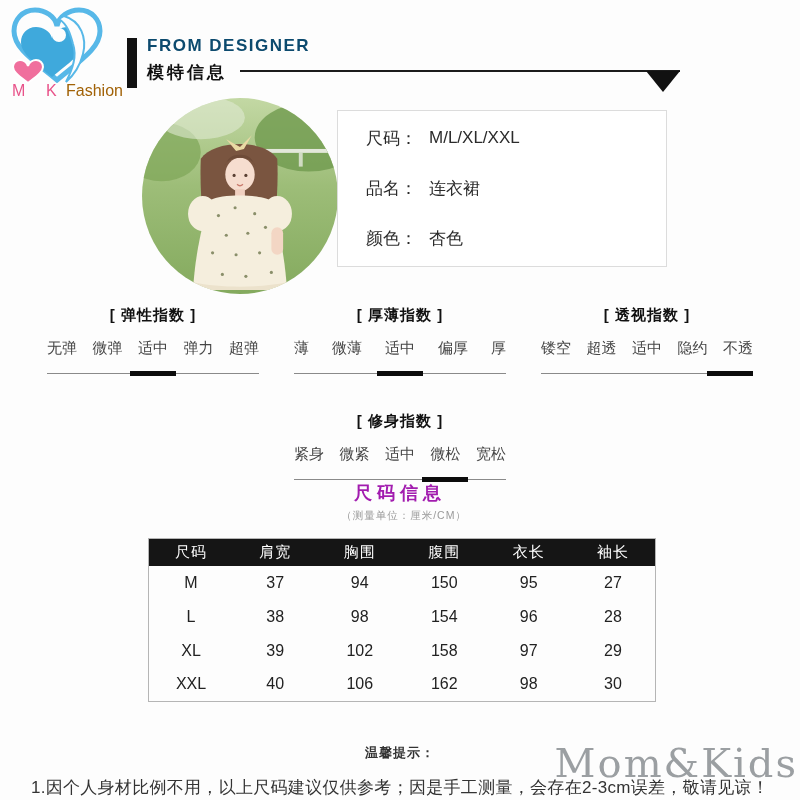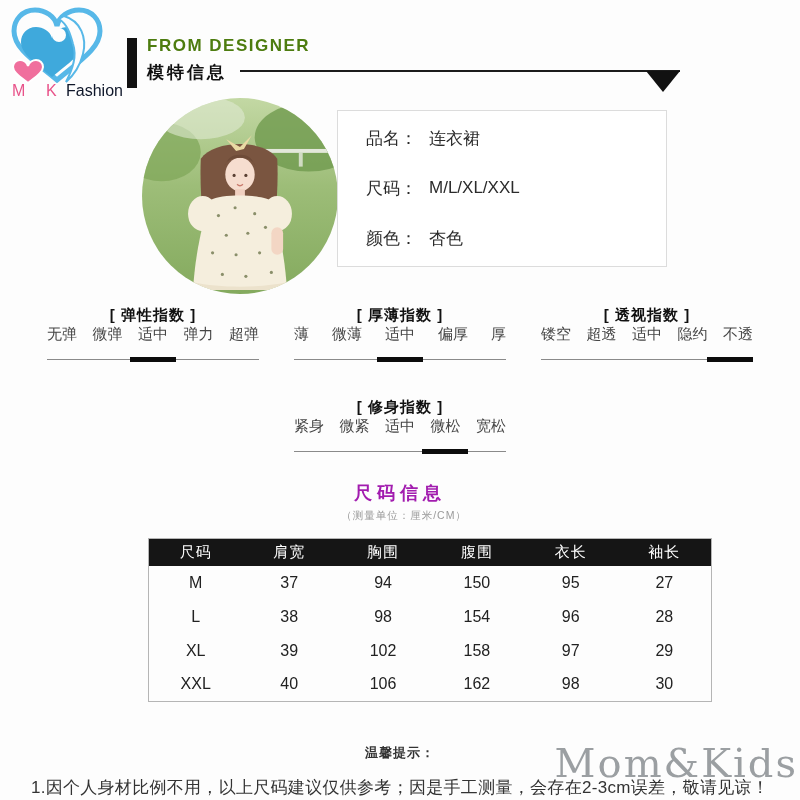--- a/index.html
+++ b/index.html
@@ -4,54 +4,54 @@
 <style>
   * { margin:0; padding:0; box-sizing:border-box; }
   body { font-family:"Liberation Sans","DejaVu Sans",sans-serif; background:#fdfdfd; }
   .page { position:relative; width:800px; height:800px; background:#fdfdfd; overflow:hidden; }
 
   
   .logo { position:absolute; left:6px; top:4px; width:102px; height:98px; }
   .logo svg { position:absolute; left:0; top:0; }
   .logo-m { position:absolute; left:6px; bottom:2px; color:#e8538a; }
   .logo-k { position:absolute; left:40px; bottom:2px; color:#e8538a; }
-  .logo-fashion { position:absolute; left:60px; bottom:2px; color:#0f172a;margin-top:33px; }
+  .logo-fashion { position:absolute; left:60px; bottom:2px; color:#a16207;margin-top:33px; }
 
   
   .header { position:absolute; left:127px; top:36px; width:556px; height:56px; }
   .header-bar { position:absolute; left:0; top:2px; width:10px; height:50px; background:#111; }
-  .header-en { position:absolute; left:20px; top:0; font-size:17px; font-weight:bold; letter-spacing:1.5px; color:#4d7c0f; white-space:nowrap; }
+  .header-en { position:absolute; left:20px; top:0; font-size:17px; font-weight:bold; letter-spacing:1.5px; color:#0c4a6e; white-space:nowrap; }
   .header-zh { position:absolute; left:20px; top:25px; font-size:17px; font-weight:bold; letter-spacing:3px; color:#111; white-space:nowrap; }
   .header-line { position:absolute; left:113px; top:34px; width:440px; height:2px; background:#1c1c1c; }
   .header-triangle { position:absolute; left:519px; top:35px; width:0; height:0;
       border-left:17px solid transparent; border-right:17px solid transparent; border-top:21px solid #111; }
 
   
   .model-photo { position:absolute; left:142px; top:98px; width:196px; height:196px; border-radius:50%; overflow:hidden; }
 
   
   .info-box { position:absolute; left:337px; top:110px; width:330px; height:157px; border:1px solid #dcdcdc; background:#fff; padding:2px 0 0 28px; }
   .info-row { height:50px; display:flex; align-items:center; font-size:17px; color:#2b2b2b; }
   .info-label { margin-right:12px; }
 
   
   .indices { position:absolute; left:0; top:306px; width:800px; display:flex; flex-wrap:wrap; justify-content:center; column-gap:40px; row-gap:28px;gap:35px; }
   .index-block { width:212px; text-align:center; }
   .index-title { font-size:15px; font-weight:bold; color:#111; letter-spacing:1px; }
-  .index-options { display:flex; justify-content:space-between; font-size:15px; color:#454545; }
+  .index-options { display:flex; justify-content:space-between; margin-top:14px; font-size:15px; color:#454545; }
   .index-track { position:relative; margin-top:13px; height:6px; }
   .index-track::before { content:''; position:absolute; left:0; right:0; top:2px; height:1px; background:#8a8a8a; }
   .index-marker { position:absolute; top:0; height:5px; width:46px; background:#0c0c0c; }
 
   
   .size-title { position:absolute; top:481px; width:100%; text-align:center; font-size:18px; font-weight:bold; letter-spacing:5px; color:#a21caf; }
   .size-subtitle { position:absolute; top:509px; width:100%; text-align:center; font-size:10.5px; color:#9a9a9a; letter-spacing:1px;padding-left:8px; }
 
   
-  .size-table-wrap { position:absolute; left:148px; top:538px; width:564px; }
+  .size-table-wrap { position:absolute; left:148px; top:538px; width:508px; }
   .size-table { width:100%; border-collapse:collapse; table-layout:fixed; border:1px solid #b5b5b5; }
   .size-table th { background:#151515; color:#fff; font-size:15px; font-weight:normal; height:27px; letter-spacing:1px; }
   .size-table td { height:34px; text-align:center; font-size:16px; color:#222; }
 
   
   .tips { position:absolute; top:744px; width:100%; text-align:center; }
   .tips-title { font-size:13px; font-weight:600; color:#333; letter-spacing:1px; margin-bottom:13px; }
   .tips-line { font-size:17px; color:#333; margin-top:14px; letter-spacing:0.3px; }
 
   
@@ -124,26 +124,26 @@
         <circle cx="82" cy="180" r="1.6"></circle>
           <circle cx="106" cy="182" r="1.6"></circle>
           <circle cx="132" cy="178" r="1.6"></circle>
       </g>
       <path d="M52,196 L148,196 L148,188 C120,194 80,194 52,188 Z" fill="#ece2cc"></path>
     </svg>
   </div>
 
   <div class="info-box">
       <div class="info-row">
+        <span class="info-label">尺码：</span>
+        <span class="info-value">M/L/XL/XXL</span>
+      </div>
+      <div class="info-row">
         <span class="info-label">品名：</span>
         <span class="info-value">连衣裙</span>
-      </div>
-      <div class="info-row">
-        <span class="info-label">尺码：</span>
-        <span class="info-value">M/L/XL/XXL</span>
       </div>
       <div class="info-row">
         <span class="info-label">颜色：</span>
         <span class="info-value">杏色</span>
       </div>
     </div>
 
   <div class="indices">
       <div class="index-block">
         <div class="index-title">[ 弹性指数 ]</div>

